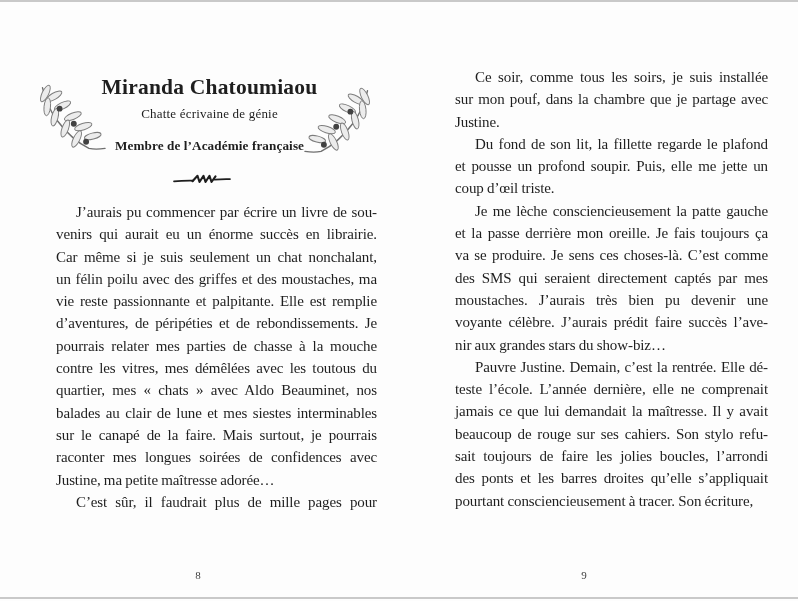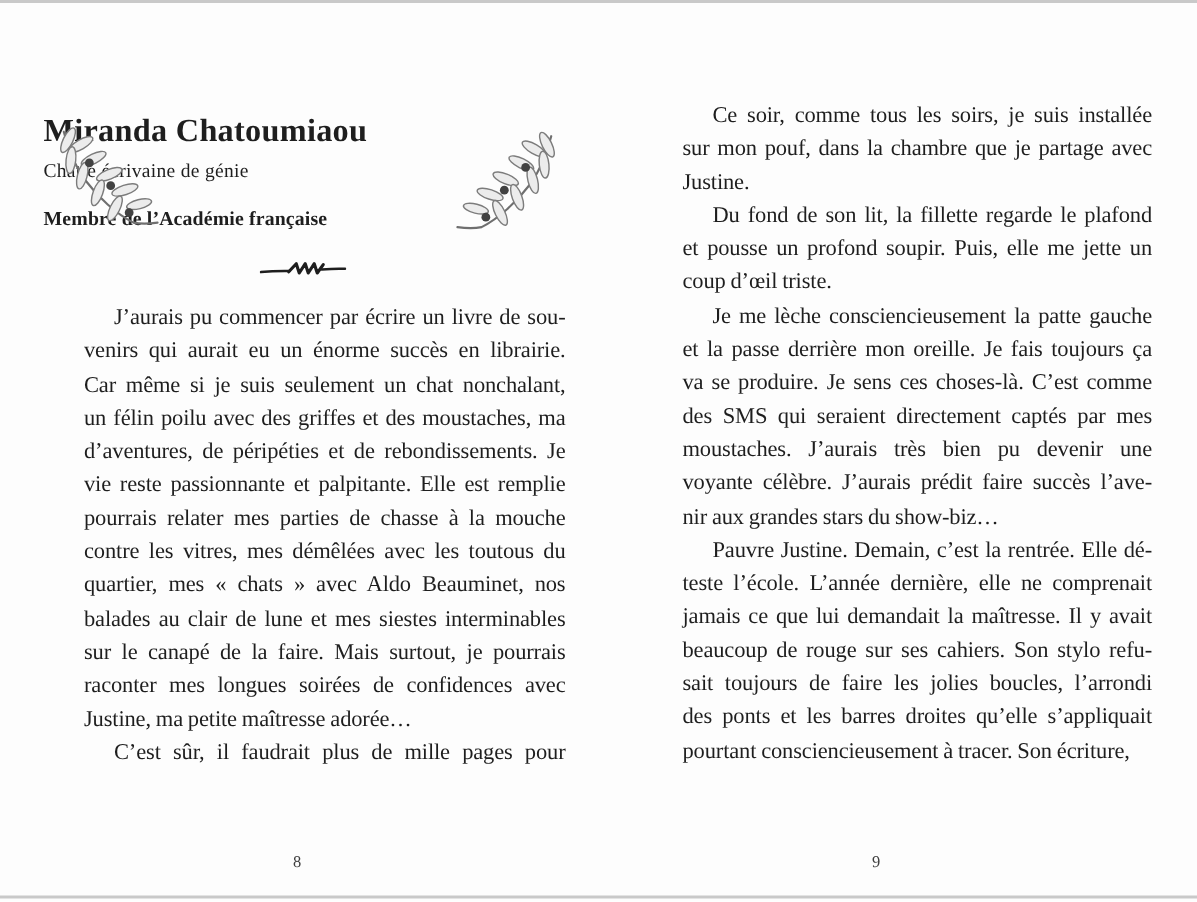--- a/index.html
+++ b/index.html
@@ -19,21 +19,21 @@
     background:#ffffff;
     color:var(--ink);
     overflow:hidden;
   }
   .book{position:relative;width:798px;height:601px;background:var(--bg);overflow:hidden}
   .edge{position:absolute;left:0;width:798px;height:2px;background:var(--edge)}
   .edge.top{top:0}
   .edge.bottom{bottom:2px}
 
   
-  .chapter-header{position:absolute;left:29px;top:0;width:331px;height:200px;text-align:left}
+  .chapter-header{position:absolute;left:44px;top:0;width:331px;height:200px;text-align:center}
   .author-title{position:absolute;top:75px;left:0;width:100%;font-size:21.5px;font-weight:bold;letter-spacing:.2px;white-space:nowrap}
   .author-subtitle{position:absolute;top:106px;left:0;width:100%;font-size:13px;letter-spacing:.2px;white-space:nowrap}
   .author-affiliation{position:absolute;top:138px;left:0;width:100%;font-size:13.2px;font-weight:bold;letter-spacing:.1px;white-space:nowrap}
 
   .branch{position:absolute;width:72px;height:78px}
   .branch-left{left:34px;top:81px}
   .branch-right{left:304px;top:84px;transform:scaleX(-1)}
   .branch .stem{fill:none;stroke:var(--branch);stroke-width:1.5;stroke-linecap:round}
   .branch .leaf{fill:var(--leaf);stroke:var(--leafline);stroke-width:1}
   .branch .olive{fill:var(--olive)}
@@ -107,22 +107,22 @@
       <path class="bar" d="M1 8.4 C7 7.8 13 7.6 20 7.7"></path>
       <path class="squiggle" d="M19.5 8.2 L24.5 2.8 L26.5 9 L30.5 2.8 L32.5 9 L36.5 2.8 L38.5 9 L42.5 3.4"></path>
       <path class="bar" d="M41.5 6.6 C47 6.2 52 6 57 6.2"></path>
     </svg>
 
     <div class="textcol textcol-left">
         <div class="line indent">J’aurais pu commencer par écrire un livre de sou-</div>
         <div class="line">venirs qui aurait eu un énorme succès en librairie.</div>
         <div class="line">Car même si je suis seulement un chat nonchalant,</div>
         <div class="line">un félin poilu avec des griffes et des moustaches, ma</div>
+        <div class="line">vie reste passionnante et palpitante. Elle est remplie</div>
         <div class="line">d’aventures, de péripéties et de rebondissements. Je</div>
-        <div class="line">vie reste passionnante et palpitante. Elle est remplie</div>
         <div class="line">pourrais relater mes parties de chasse à la mouche</div>
         <div class="line">contre les vitres, mes démêlées avec les toutous du</div>
         <div class="line">quartier, mes « chats » avec Aldo Beauminet, nos</div>
         <div class="line">balades au clair de lune et mes siestes interminables</div>
         <div class="line">sur le canapé de la faire. Mais surtout, je pourrais</div>
         <div class="line">raconter mes longues soirées de confidences avec</div>
         <div class="line last">Justine, ma petite maîtresse adorée…</div>
         <div class="line indent">C’est sûr, il faudrait plus de mille pages pour</div>
       </div>
     <div class="pagenum pagenum-left">8</div>

